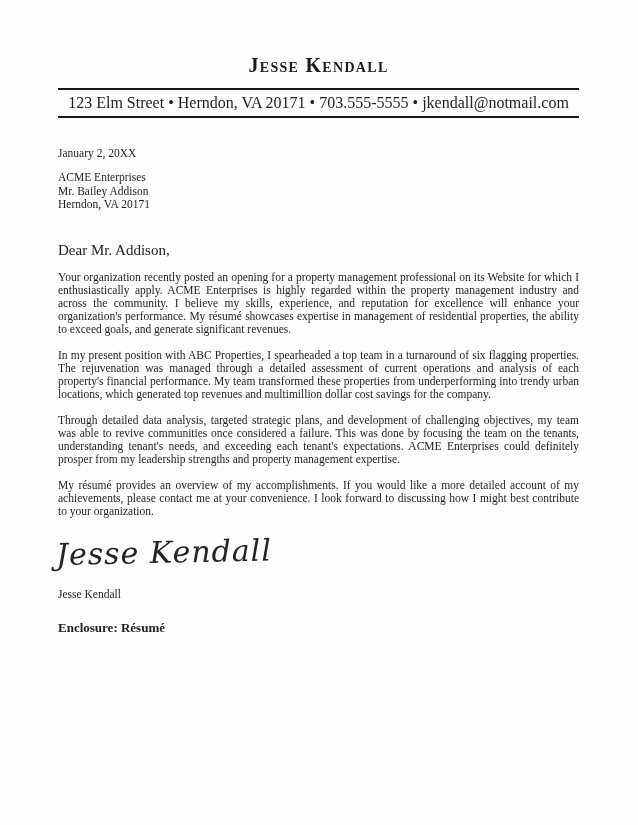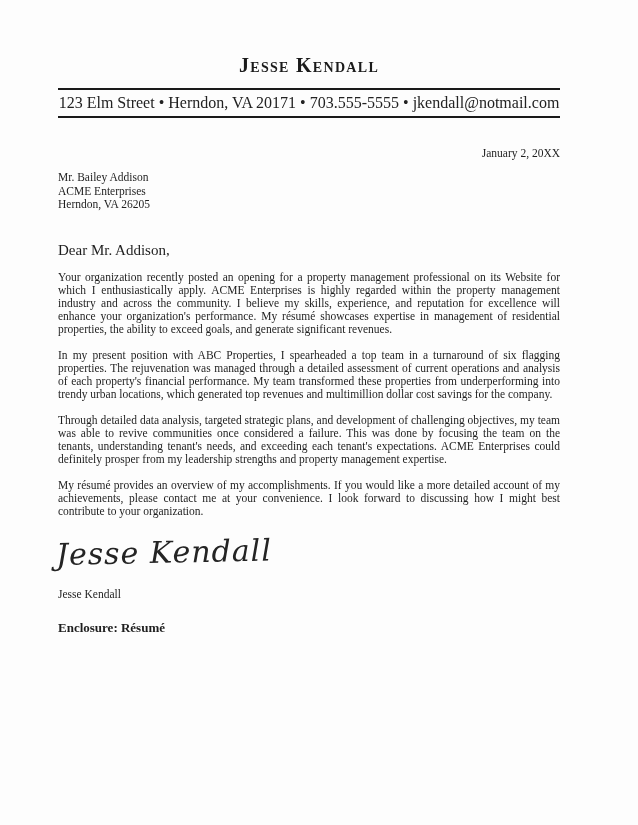--- a/index.html
+++ b/index.html
@@ -9,21 +9,21 @@
   }
   .page {
     position: relative;
     width: 638px;
     height: 699px;
     background: #fdfdfd;
     font-family: "Liberation Serif", serif;
     color: #1e1e1e;
     overflow: hidden;
     box-sizing: border-box;
-    padding: 0 78px 0 58px;
+    padding: 0 59px 0 58px;
     border-radius: 22px;
   }
   .name-title {
     margin-top: 50px;
     text-align: center;
     font-variant: small-caps;
     font-weight: bold;
     font-size: 20px;
     line-height: 30px;
     letter-spacing: 1.3px;
@@ -39,21 +39,20 @@
     text-align: center;
     font-size: 16px;
     line-height: 13px;
     padding: 6px 0 7px 0;
     color: #222;
   }
   .date-line {
     margin-top: 28px;
     font-size: 11.5px;
     line-height: 14px;
-    text-align: right;
   }
   .recipient-block {
     margin-top: 11px;
     font-size: 11.5px;
     line-height: 13.5px;
   }
   .salutation {
     margin-top: 32px;
     font-size: 15px;
     line-height: 13px;
@@ -104,23 +103,23 @@
   <div class="letterhead">
     <div class="name-title">Jesse Kendall</div>
     <div class="rule rule-top"></div>
     <div class="contact-line">123 Elm Street • Herndon, VA 20171 • 703.555-5555 • jkendall@notmail.com</div>
     <div class="rule"></div>
   </div>
 
   <div class="date-line">January 2, 20XX</div>
 
   <div class="recipient-block">
+    <div>ACME Enterprises</div>
     <div>Mr. Bailey Addison</div>
-    <div>ACME Enterprises</div>
-    <div>Herndon, VA 26205</div>
+    <div>Herndon, VA 20171</div>
   </div>
 
   <div class="salutation">Dear Mr. Addison,</div>
 
   <p class="body-paragraph first">Your organization recently posted an opening for a property management professional on its Website for which I enthusiastically apply. ACME Enterprises is highly regarded within the property management industry and across the community. I believe my skills, experience, and reputation for excellence will enhance your organization's performance. My résumé showcases expertise in management of residential properties, the ability to exceed goals, and generate significant revenues.</p>
 
   <p class="body-paragraph">In my present position with ABC Properties, I spearheaded a top team in a turnaround of six flagging properties. The rejuvenation was managed through a detailed assessment of current operations and analysis of each property's financial performance. My team transformed these properties from underperforming into trendy urban locations, which generated top revenues and multimillion dollar cost savings for the company.</p>
 
   <p class="body-paragraph">Through detailed data analysis, targeted strategic plans, and development of challenging objectives, my team was able to revive communities once considered a failure. This was done by focusing the team on the tenants, understanding tenant's needs, and exceeding each tenant's expectations. ACME Enterprises could definitely prosper from my leadership strengths and property management expertise.</p>
 

